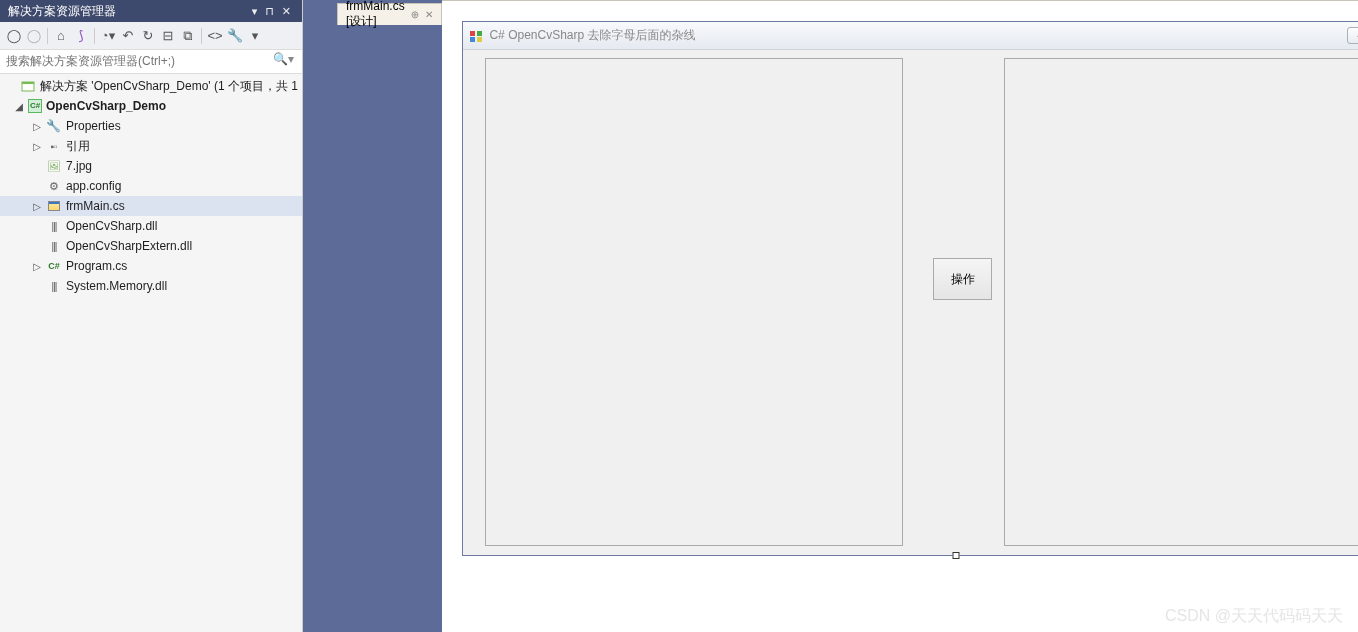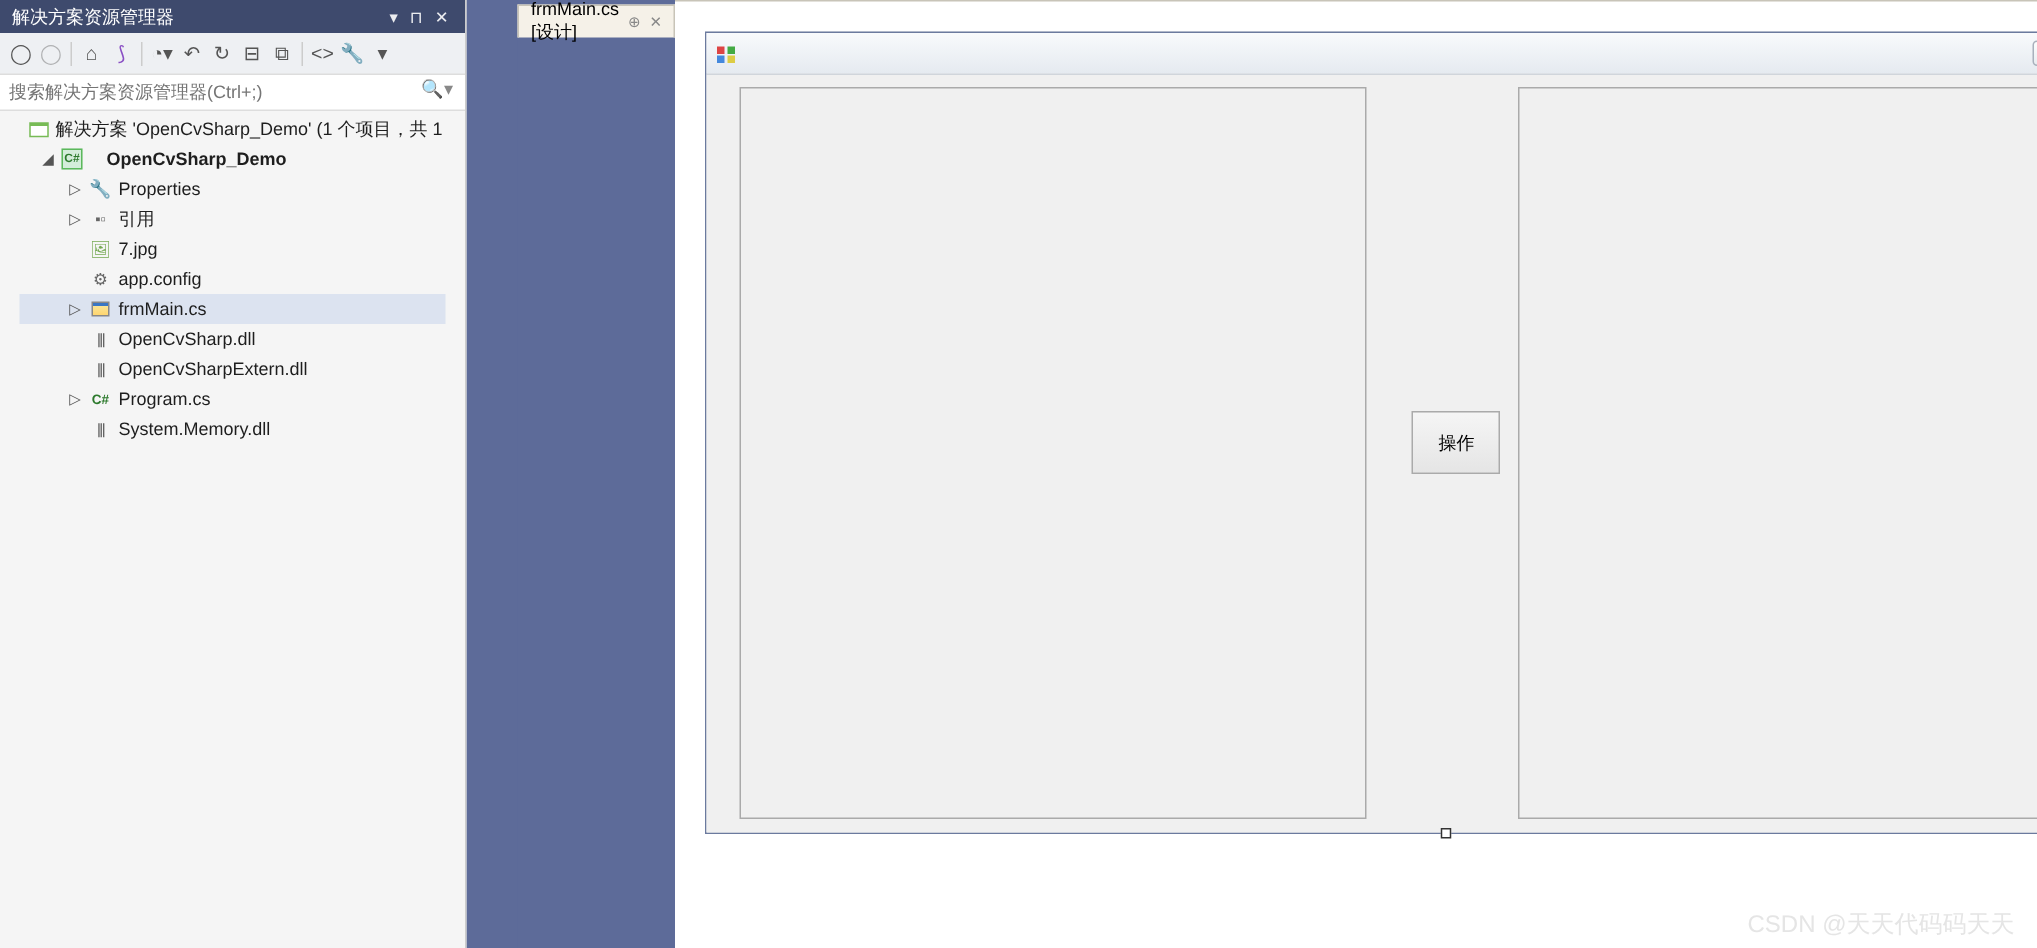--- a/index.html
+++ b/index.html
@@ -93,21 +93,21 @@
     .search-icon {
       color: #888;
       font-size: 12px;
       padding: 0 4px;
       cursor: pointer;
     }
     .tree {
       flex: 1;
       overflow: auto;
       font-size: 12px;
-      padding: 2px 13px;
+      padding: 2px 0;
       background: #f5f5f5;
     }
     .tree-row {
       display: flex;
       align-items: center;
       padding: 1px 4px;
       height: 20px;
       white-space: nowrap;
       cursor: pointer;
     }
@@ -128,21 +128,20 @@
       display: inline-flex;
       align-items: center;
       justify-content: center;
       font-size: 12px;
     }
     .tree-label {
       color: #1e1e1e;
     }
     .tree-label.bold {
       font-weight: bold;
-      margin-left: 12px;
     }
     
     .doc-area {
       flex: 1;
       display: flex;
       background: #5d6b99;
     }
     .tab-bar {
       display: flex;
       align-items: flex-end;
@@ -235,21 +234,21 @@
     }
     .picture-box.right {
       left: 541px;
       top: 8px;
       width: 418px;
       height: 488px;
     }
     .action-button {
       position: absolute;
       left: 470px;
-      top: 224px;
+      top: 208px;
       width: 59px;
       height: 42px;
       background: linear-gradient(#f5f5f5, #e5e5e5);
       border: 1px solid #aaa;
       font-size: 12px;
       cursor: pointer;
     }
     .resize-handle {
       position: absolute;
       width: 7px;
@@ -386,20 +385,21 @@
       <div class="form-window">
         <div class="form-titlebar">
           <span class="form-icon">
             <svg width="14" height="14" viewBox="0 0 14 14">
                 <rect x="1" y="2" width="5" height="5" fill="#d44"></rect>
                 <rect x="8" y="2" width="5" height="5" fill="#4a4"></rect>
                 <rect x="1" y="8" width="5" height="5" fill="#48d"></rect>
                 <rect x="8" y="8" width="5" height="5" fill="#dc4"></rect>
               </svg>
           </span>
+          <span>C# OpenCvSharp 去除字母后面的杂线</span>
           <div class="form-controls">
             <div class="form-ctrl-btn">—</div>
             <div class="form-ctrl-btn">▢</div>
             <div class="form-ctrl-btn">✕</div>
           </div>
         </div>
         <div class="form-body">
           <div class="picture-box left"></div>
           <button class="action-button">操作</button>
           <div class="picture-box right"></div>

